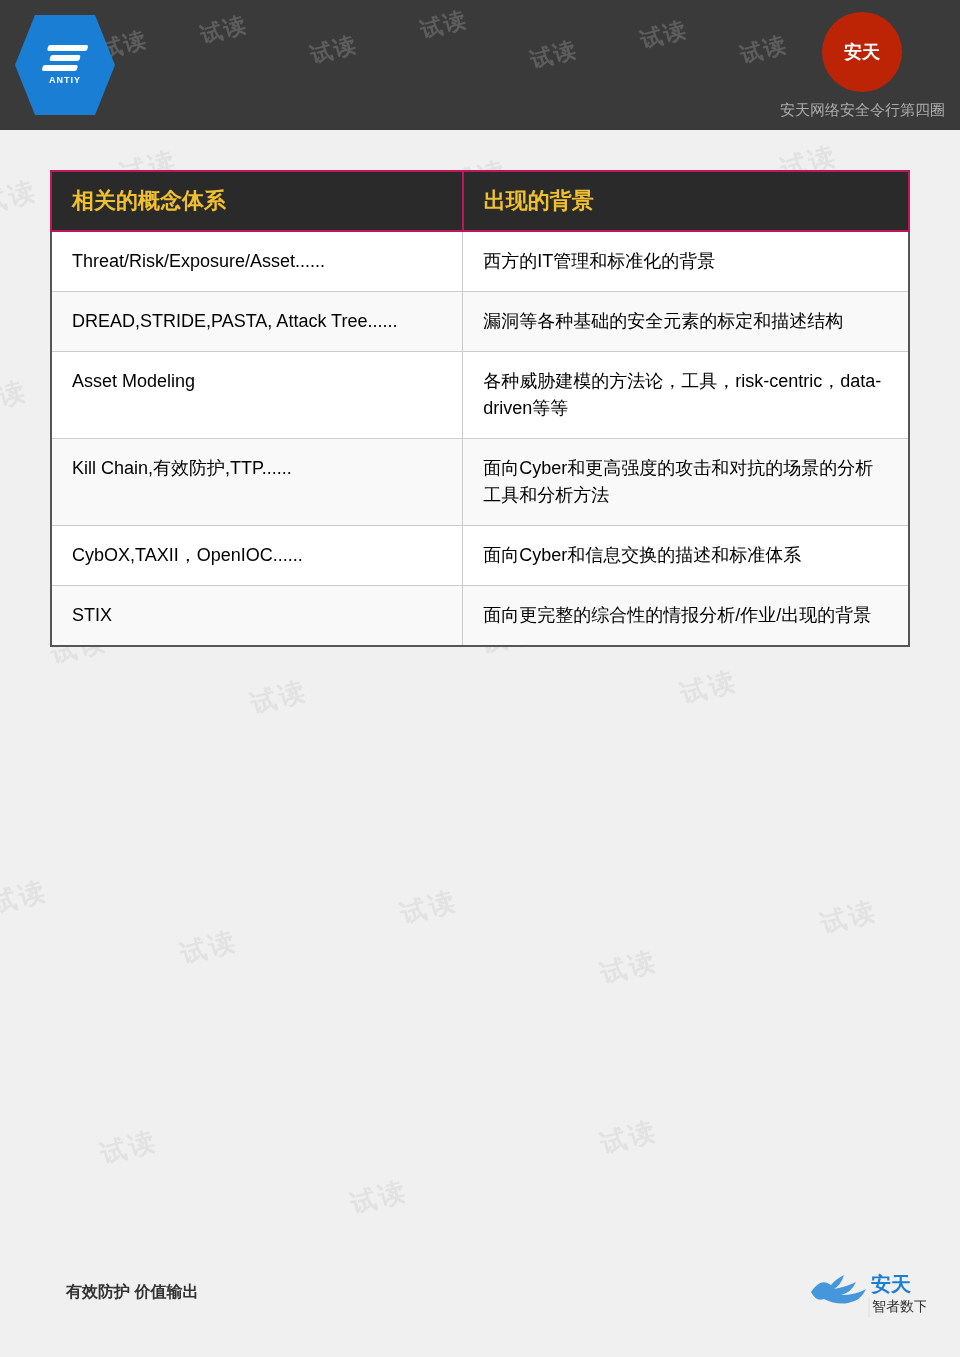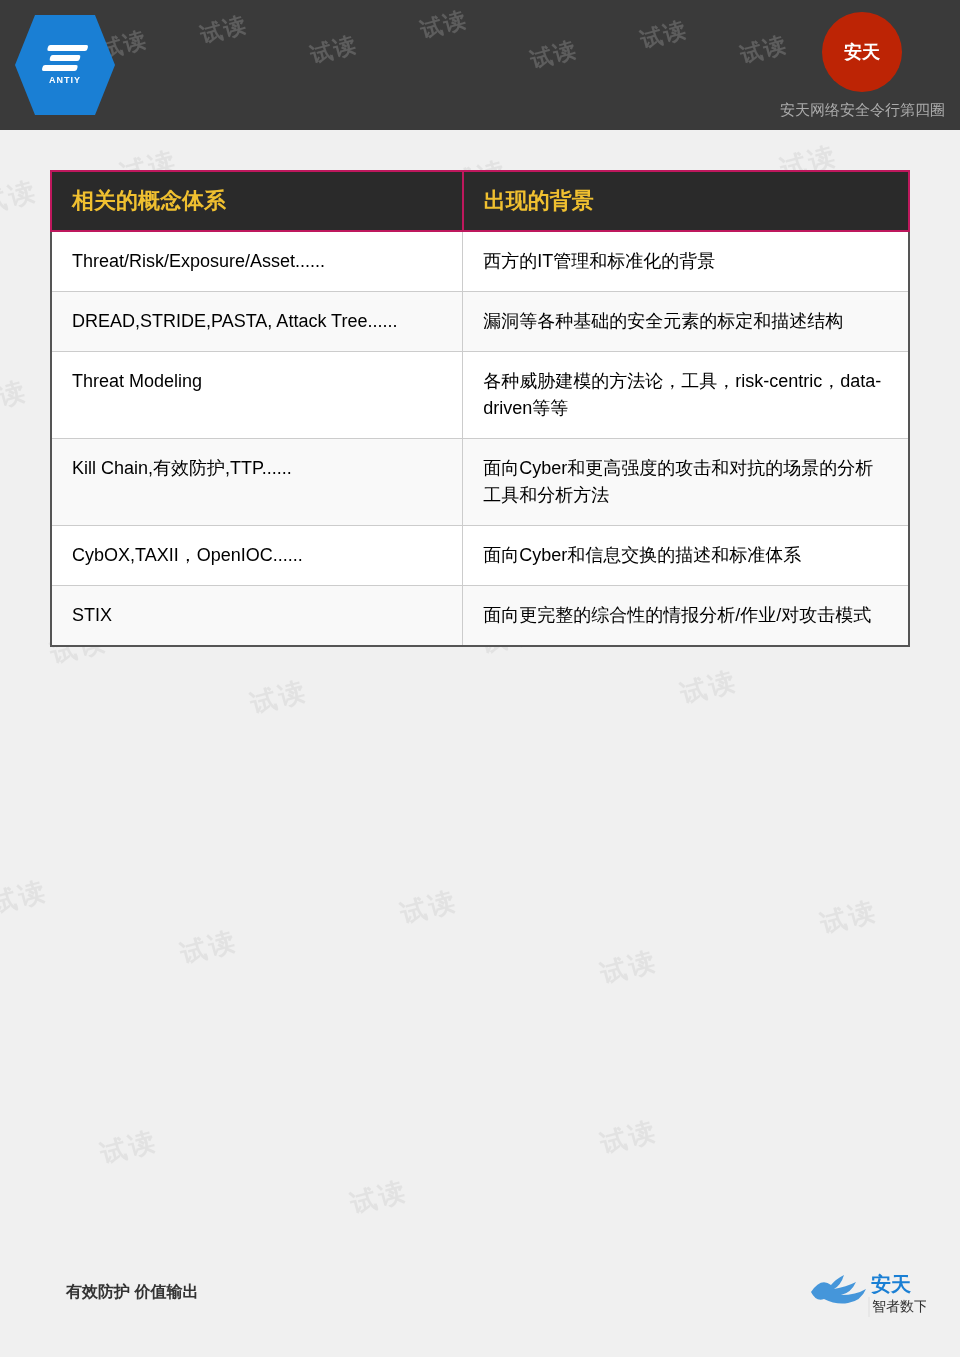--- a/index.html
+++ b/index.html
@@ -255,34 +255,34 @@
     <tbody id="table-body">
     <tr>
           <td>Threat/Risk/Exposure/Asset......</td>
           <td>西方的IT管理和标准化的背景</td>
         </tr>
         <tr>
           <td>DREAD,STRIDE,PASTA, Attack Tree......</td>
           <td>漏洞等各种基础的安全元素的标定和描述结构</td>
         </tr>
         <tr>
-          <td>Threat Modeling</td>
+          <td>Asset Modeling</td>
           <td>各种威胁建模的方法论，工具，risk-centric，data-driven等等</td>
         </tr>
         <tr>
           <td>Kill Chain,有效防护,TTP......</td>
           <td>面向Cyber和更高强度的攻击和对抗的场景的分析工具和分析方法</td>
         </tr>
         <tr>
           <td>CybOX,TAXII，OpenIOC......</td>
           <td>面向Cyber和信息交换的描述和标准体系</td>
         </tr>
         <tr>
           <td>STIX</td>
-          <td>面向更完整的综合性的情报分析/作业/对攻击模式</td>
+          <td>面向更完整的综合性的情报分析/作业/出现的背景</td>
         </tr>
       </tbody>
   </table>
 </div>
 
 <div class="footer">
   <div class="footer-left">有效防护 价值输出</div>
   <div class="footer-right">
 
     <svg width="120" height="50" viewBox="0 0 120 50">

